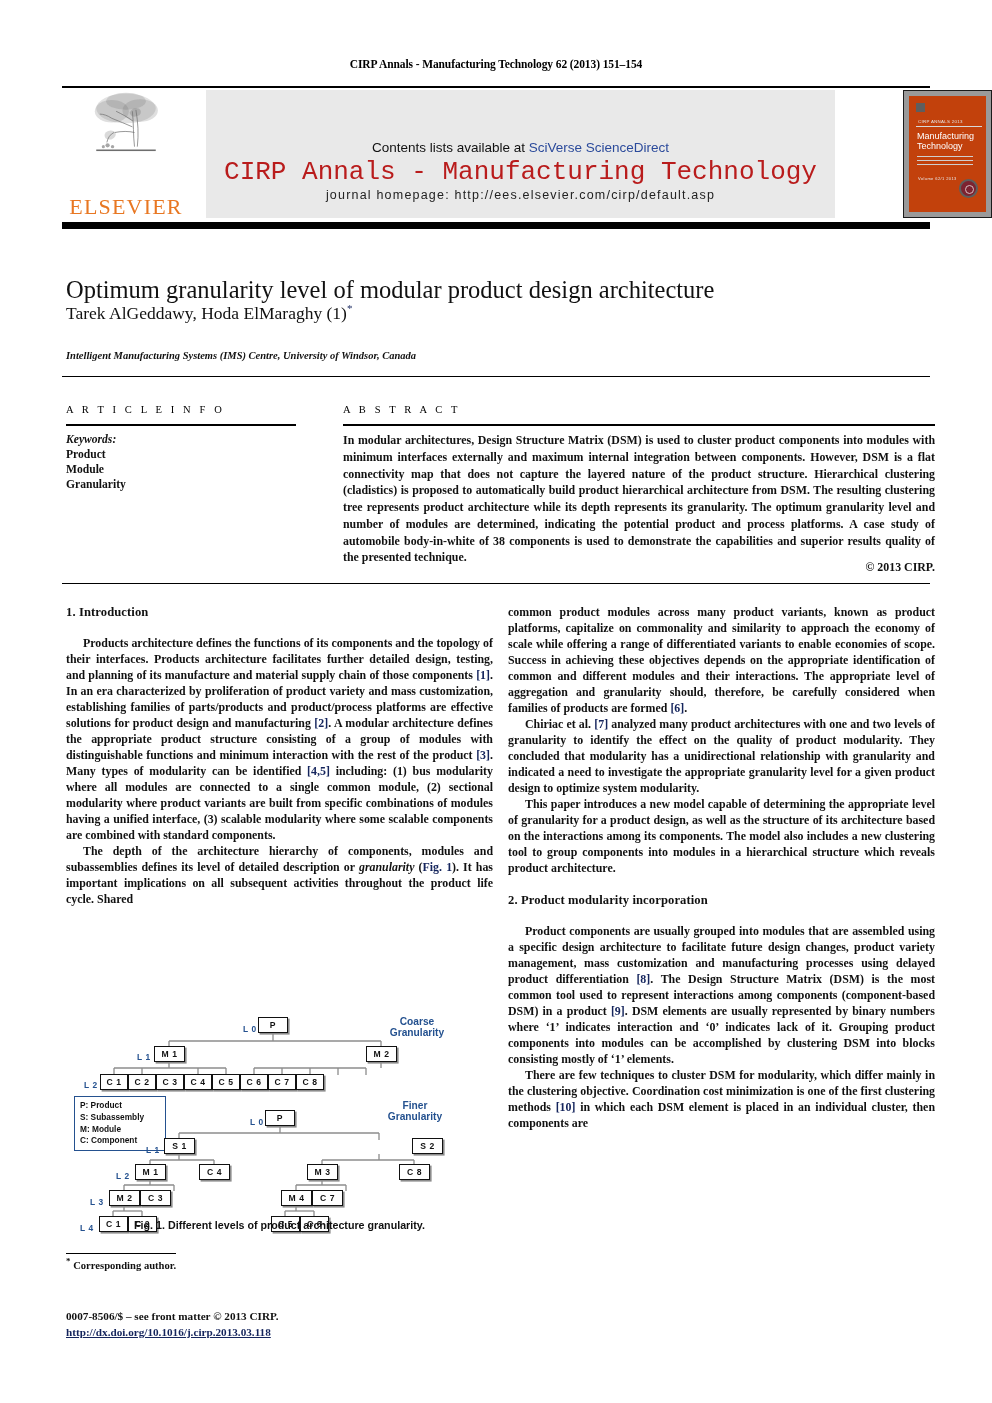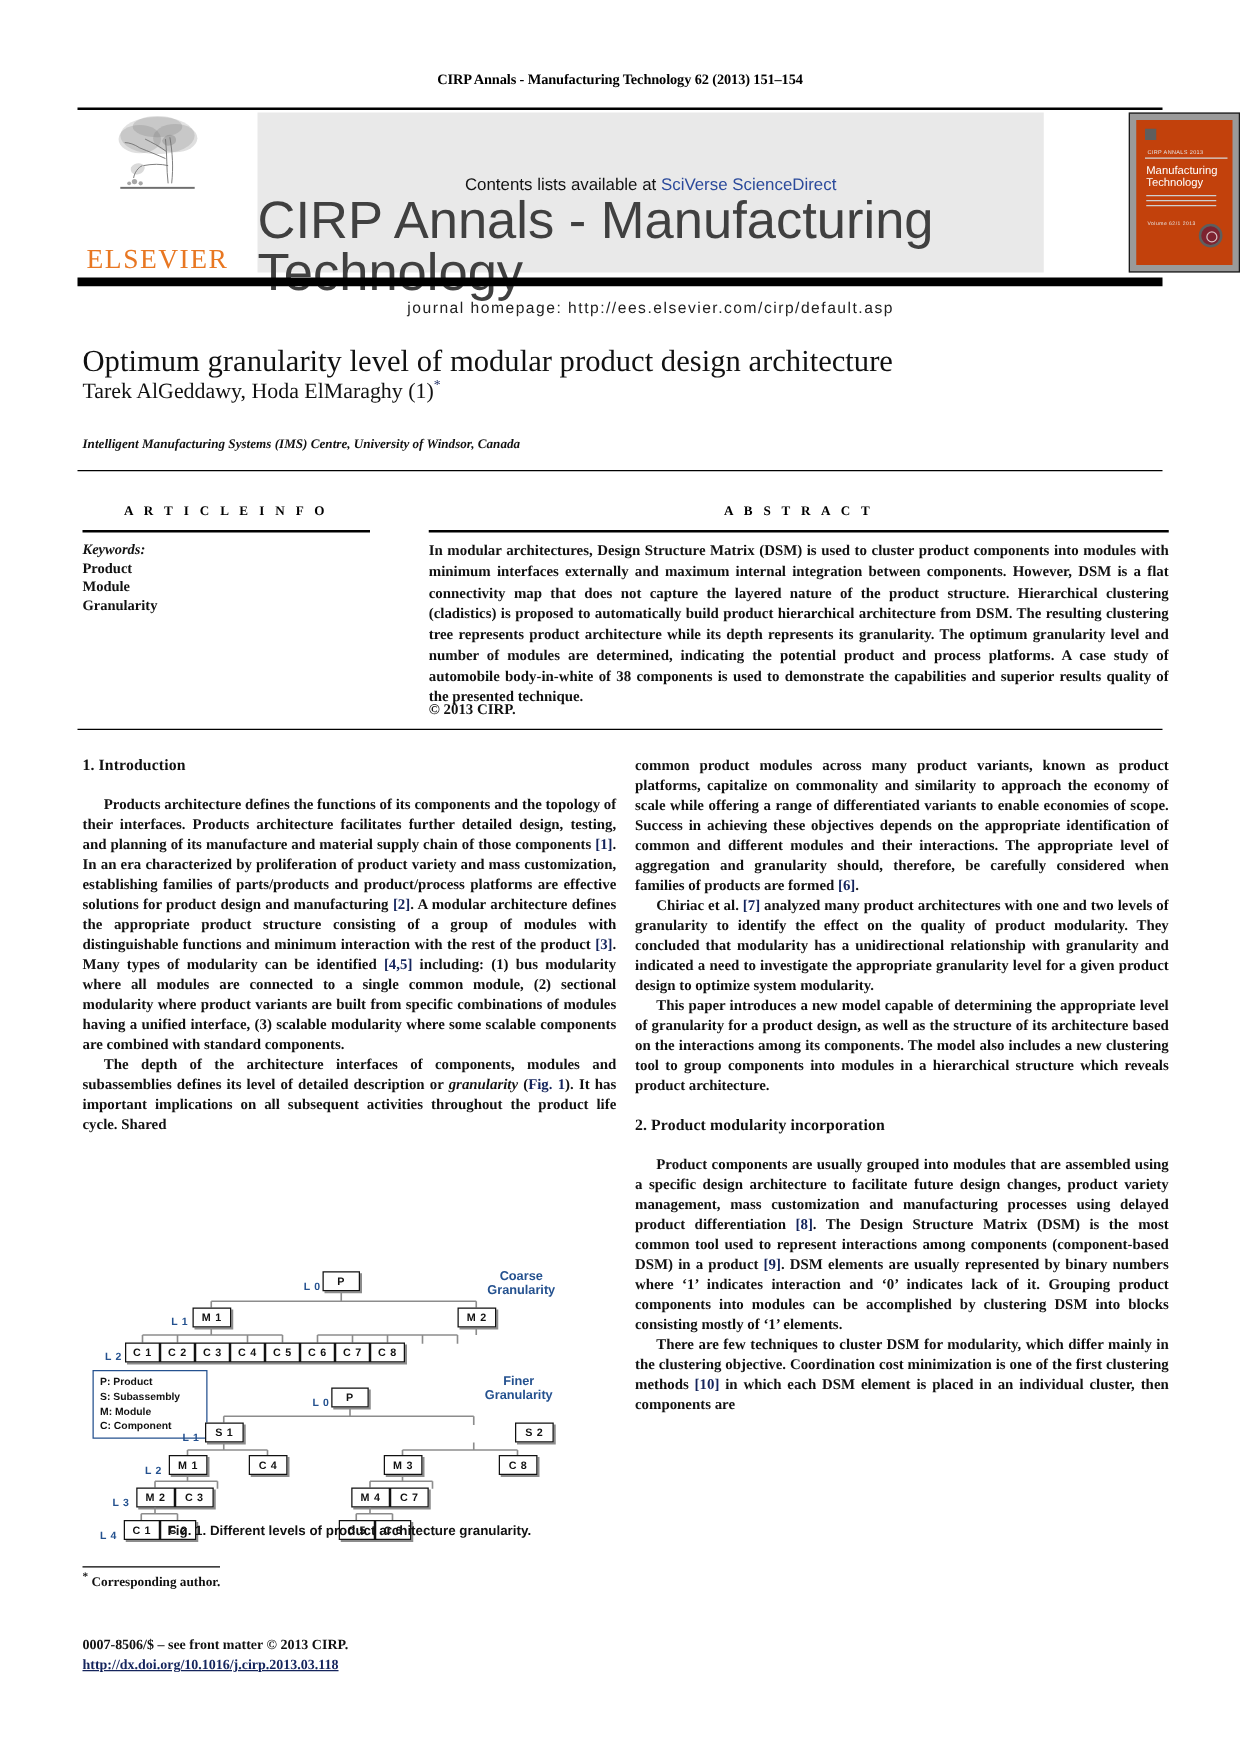--- a/index.html
+++ b/index.html
@@ -86,23 +86,23 @@
     font-family: "Liberation Sans", sans-serif;
     font-size: 13.5px;
     color: #111;
     margin-top: 36px;
   }
   .contents-line a {
     color: #2b4a9b;
     text-decoration: none;
   }
   .journal-title {
-    font-family: Liberation Sans, sans-serif;
-    font-size: 42px;
-    color: #404040;
+    font-family: Liberation Mono, monospace;
+    font-size: 26px;
+    color: #b91c1c;
     letter-spacing: 0px;
     line-height: 1;
   }
   .homepage-line {
     font-family: "Liberation Sans", sans-serif;
     font-size: 12.5px;
     letter-spacing: 1.2px;
     color: #222;
   }
   .cover-thumb {
@@ -232,25 +232,24 @@
     position: absolute;
     left: 62px; top: 376px;
     width: 868px;
     height: 1.4px;
     background: #000;
   }
 
   
   .secthead {
     font-family: "Liberation Serif", serif;
-    font-weight: bold;
+    font-weight: normal;
     font-size: 10.5px;
     letter-spacing: 3.1px;
     color: #000;
-    text-align: center;
   }
   .info-col {
     position: absolute;
     left: 66px; top: 404px;
     width: 230px;
   }
   .info-rule {
     position: absolute;
     left: 66px; top: 424px;
     width: 230px;
@@ -291,21 +290,21 @@
     font-size: 11.9px;
     line-height: 1.41;
     text-align: justify;
     color: #111;
     font-weight: bold;
   }
   .abs-copy {
     position: absolute;
     left: 343px; top: 560px;
     width: 592px;
-    text-align: left;
+    text-align: right;
     font-family: "Liberation Serif", serif;
     font-size: 11.9px;
     font-weight: bold;
     color: #111;
   }
   .rule-thin-2 {
     position: absolute;
     left: 62px; top: 583px;
     width: 868px;
     height: 1.4px;
@@ -536,21 +535,21 @@
 
   <div class="abs-col secthead">A B S T R A C T</div>
   <div class="abs-rule"></div>
   <div class="abstract">In modular architectures, Design Structure Matrix (DSM) is used to cluster product components into modules with minimum interfaces externally and maximum internal integration between components. However, DSM is a flat connectivity map that does not capture the layered nature of the product structure. Hierarchical clustering (cladistics) is proposed to automatically build product hierarchical architecture from DSM. The resulting clustering tree represents product architecture while its depth represents its granularity. The optimum granularity level and number of modules are determined, indicating the potential product and process platforms. A case study of automobile body-in-white of 38 components is used to demonstrate the capabilities and superior results quality of the presented technique.</div>
   <div class="abs-copy">© 2013 CIRP.</div>
   <div class="rule-thin-2"></div>
 
   <div class="col col-left">
     <div class="h2">1.  Introduction</div>
     <p class="para"><span>Products architecture defines the functions of its components and the topology of their interfaces. Products architecture facilitates further detailed design, testing, and planning of its manufacture and material supply chain of those components </span><span class="ref">[1]</span><span>. In an era characterized by proliferation of product variety and mass customization, establishing families of parts/products and product/process platforms are effective solutions for product design and manufacturing </span><span class="ref">[2]</span><span>. A modular architecture defines the appropriate product structure consisting of a group of modules with distinguishable functions and minimum interaction with the rest of the product </span><span class="ref">[3]</span><span>. Many types of modularity can be identified </span><span class="ref">[4,5]</span><span> including: (1) bus modularity where all modules are connected to a single common module, (2) sectional modularity where product variants are built from specific combinations of modules having a unified interface, (3) scalable modularity where some scalable components are combined with standard components.</span></p>
-    <p class="para"><span>The depth of the architecture interfaces of components, modules and subassemblies defines its level of detailed description or </span><span class="ital">granularity</span><span> (</span><span class="ref">Fig. 1</span><span>). It has important implications on all subsequent activities throughout the product life cycle. Shared</span></p>
+    <p class="para"><span>The depth of the architecture hierarchy of components, modules and subassemblies defines its level of detailed description or </span><span class="ital">granularity</span><span> (</span><span class="ref">Fig. 1</span><span>). It has important implications on all subsequent activities throughout the product life cycle. Shared</span></p>
   </div>
 
   <div class="col col-right">
     <p class="para" style="text-indent:0"><span>common product modules across many product variants, known as product platforms, capitalize on commonality and similarity to approach the economy of scale while offering a range of differentiated variants to enable economies of scope. Success in achieving these objectives depends on the appropriate identification of common and different modules and their interactions. The appropriate level of aggregation and granularity should, therefore, be carefully considered when families of products are formed </span><span class="ref">[6]</span><span>.</span></p>
     <p class="para"><span>Chiriac et al. </span><span class="ref">[7]</span><span> analyzed many product architectures with one and two levels of granularity to identify the effect on the quality of product modularity. They concluded that modularity has a unidirectional relationship with granularity and indicated a need to investigate the appropriate granularity level for a given product design to optimize system modularity.</span></p>
     <p class="para">This paper introduces a new model capable of determining the appropriate level of granularity for a product design, as well as the structure of its architecture based on the interactions among its components. The model also includes a new clustering tool to group components into modules in a hierarchical structure which reveals product architecture.</p>
     <div class="h2" style="margin-top:16px">2.  Product modularity incorporation</div>
     <p class="para"><span>Product components are usually grouped into modules that are assembled using a specific design architecture to facilitate future design changes, product variety management, mass customization and manufacturing processes using delayed product differentiation </span><span class="ref">[8]</span><span>. The Design Structure Matrix (DSM) is the most common tool used to represent interactions among components (component-based DSM) in a product </span><span class="ref">[9]</span><span>. DSM elements are usually represented by binary numbers where ‘1’ indicates interaction and ‘0’ indicates lack of it. Grouping product components into modules can be accomplished by clustering DSM into blocks consisting mostly of ‘1’ elements.</span></p>
     <p class="para"><span>There are few techniques to cluster DSM for modularity, which differ mainly in the clustering objective. Coordination cost minimization is one of the first clustering methods </span><span class="ref">[10]</span><span> in which each DSM element is placed in an individual cluster, then components are</span></p>
   </div>

